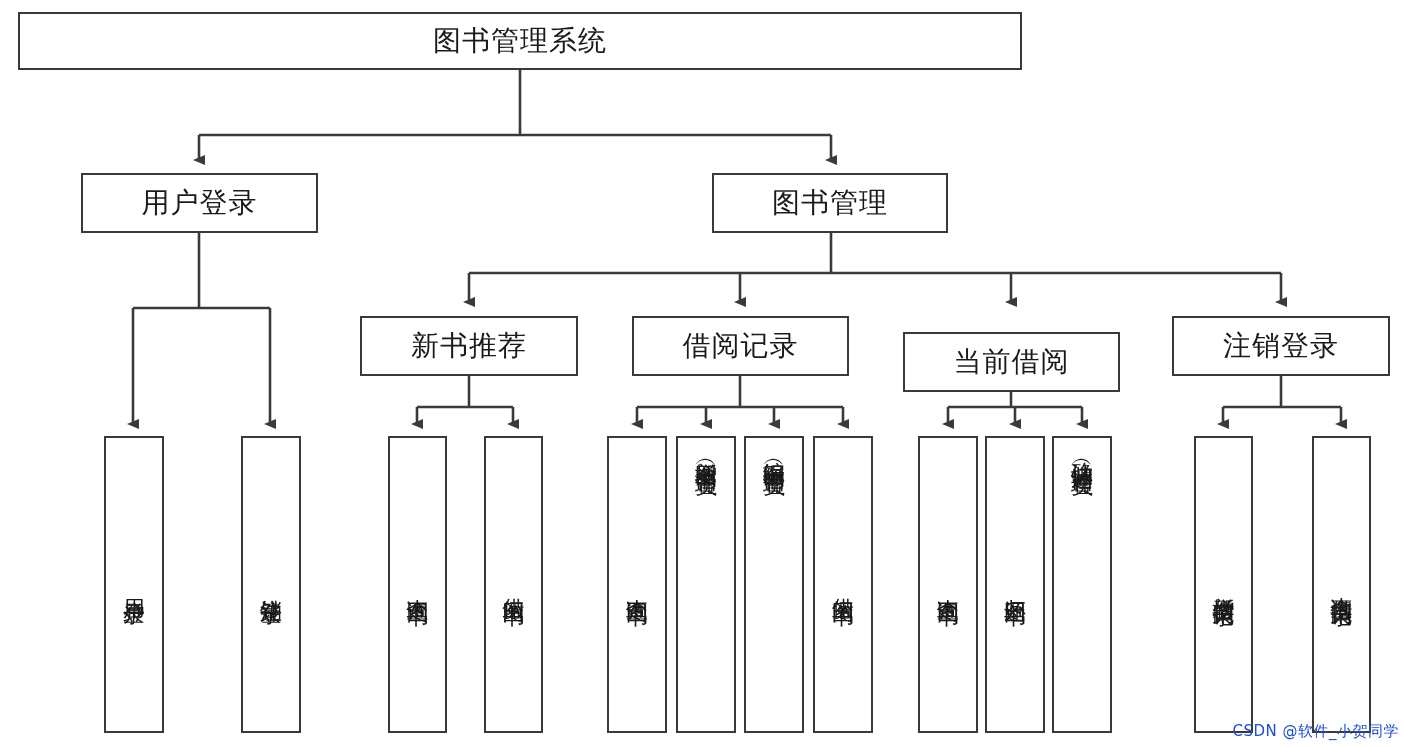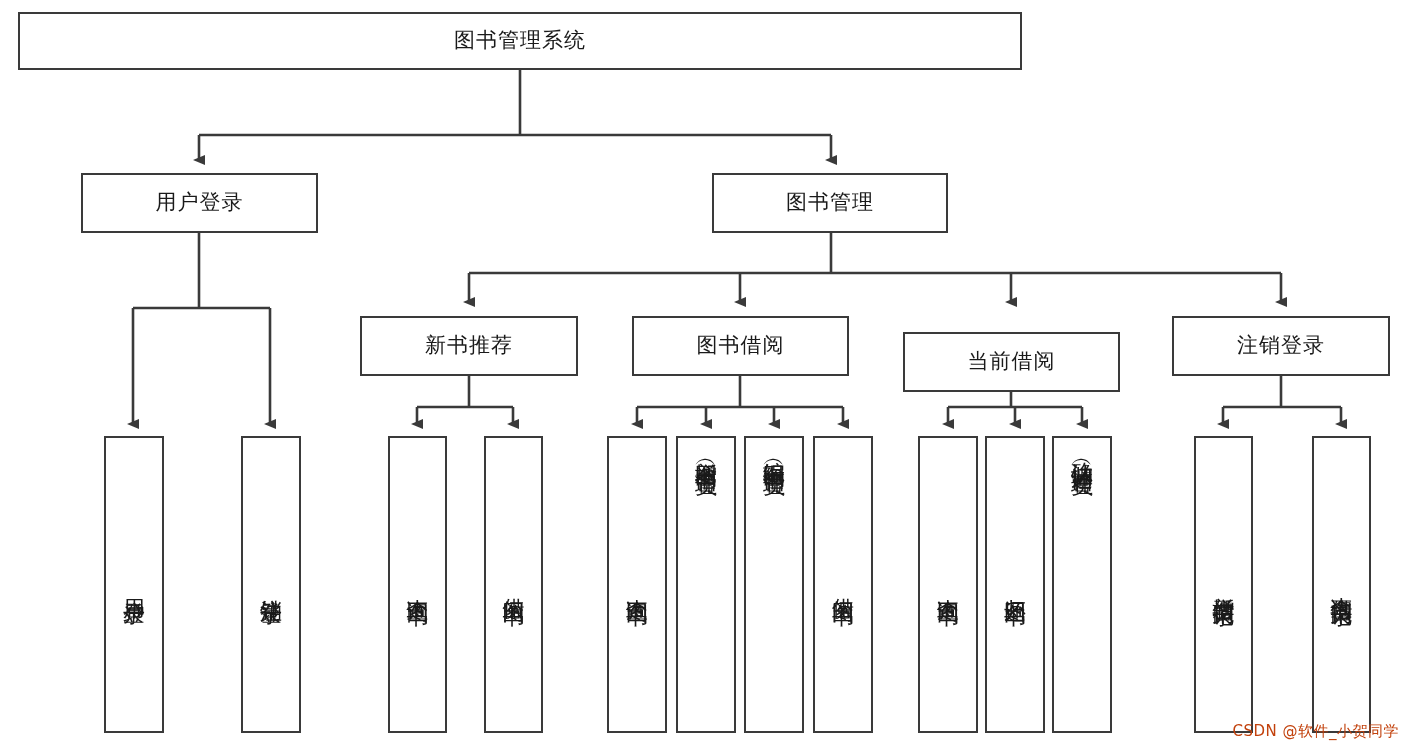--- a/index.html
+++ b/index.html
@@ -25,21 +25,21 @@
   }
   .node .label{
     display:block;
     text-align:center;
     line-height:1.22;
     white-space:pre;
   }
   
   .node.horiz .label{
     writing-mode:horizontal-tb;
-    font-size:21px;
+    font-size:28px;
     letter-spacing:1px;
   }
   
   .node.vert{
     align-items:flex-start;
     justify-content:center;
     padding-top:6px;
   }
   .node.vert .label{
     writing-mode:vertical-rl;
@@ -47,21 +47,21 @@
     font-size:22px;
     line-height:1.08;
     letter-spacing:2px;
   }
   .node.vert.centered{align-items:center;padding-top:0;}
 
   .watermark{
     position:absolute;
     right:6px;bottom:6px;
     font-size:15px;
-    color:#c2410c;
+    color:#1d4ed8;
     letter-spacing:.5px;
     user-select:none;
     white-space:nowrap;
   }
 </style>
 </head>
 <body>
 
 <div id="diagram-root">
 
@@ -123,21 +123,21 @@
     <span class="label">用户登录</span>
   </div>
   <div class="node horiz" style="left:360px;top:316px;width:218px;height:60px;">
     <span class="label">新书推荐</span>
   </div>
 
   <div class="node horiz" style="left:712px;top:173px;width:236px;height:60px;">
     <span class="label">图书管理</span>
   </div>
   <div class="node horiz" style="left:632px;top:316px;width:217px;height:60px;">
-    <span class="label">图书借阅</span>
+    <span class="label">借阅记录</span>
   </div>
   <div class="node horiz" style="left:903px;top:332px;width:217px;height:60px;">
     <span class="label">当前借阅</span>
   </div>
   <div class="node horiz" style="left:1172px;top:316px;width:218px;height:60px;">
     <span class="label">注销登录</span>
   </div>
 
   <div class="node vert centered" style="left:104px;top:436px;width:60px;height:297px;">
     <span class="label">用户登录</span>

